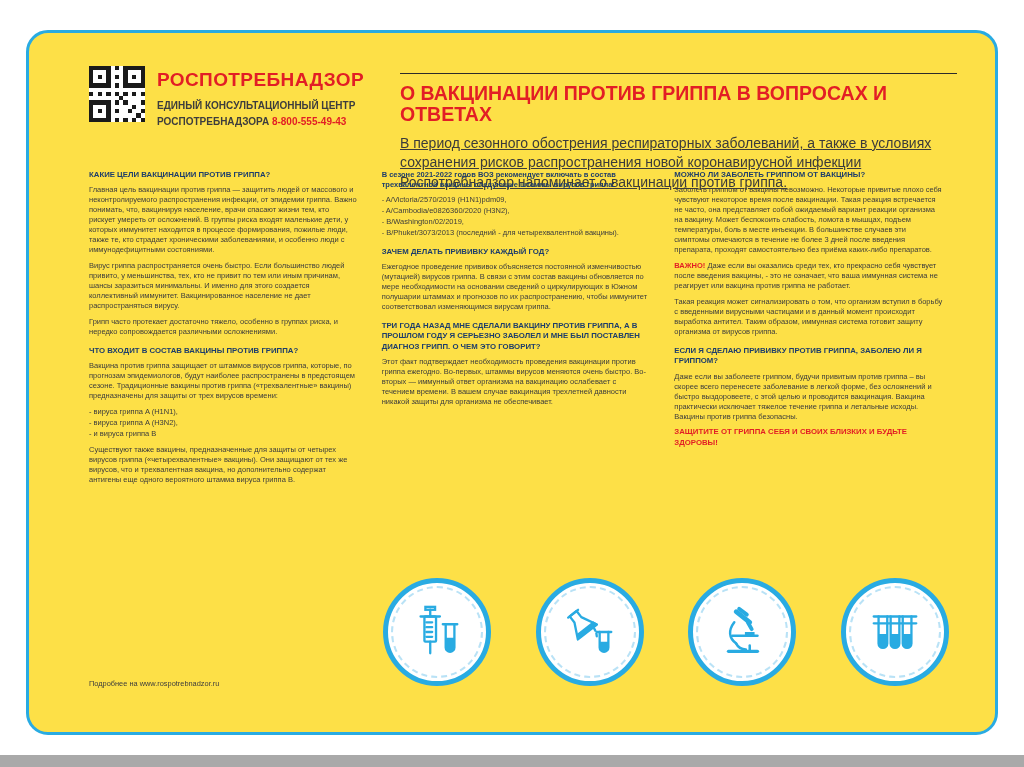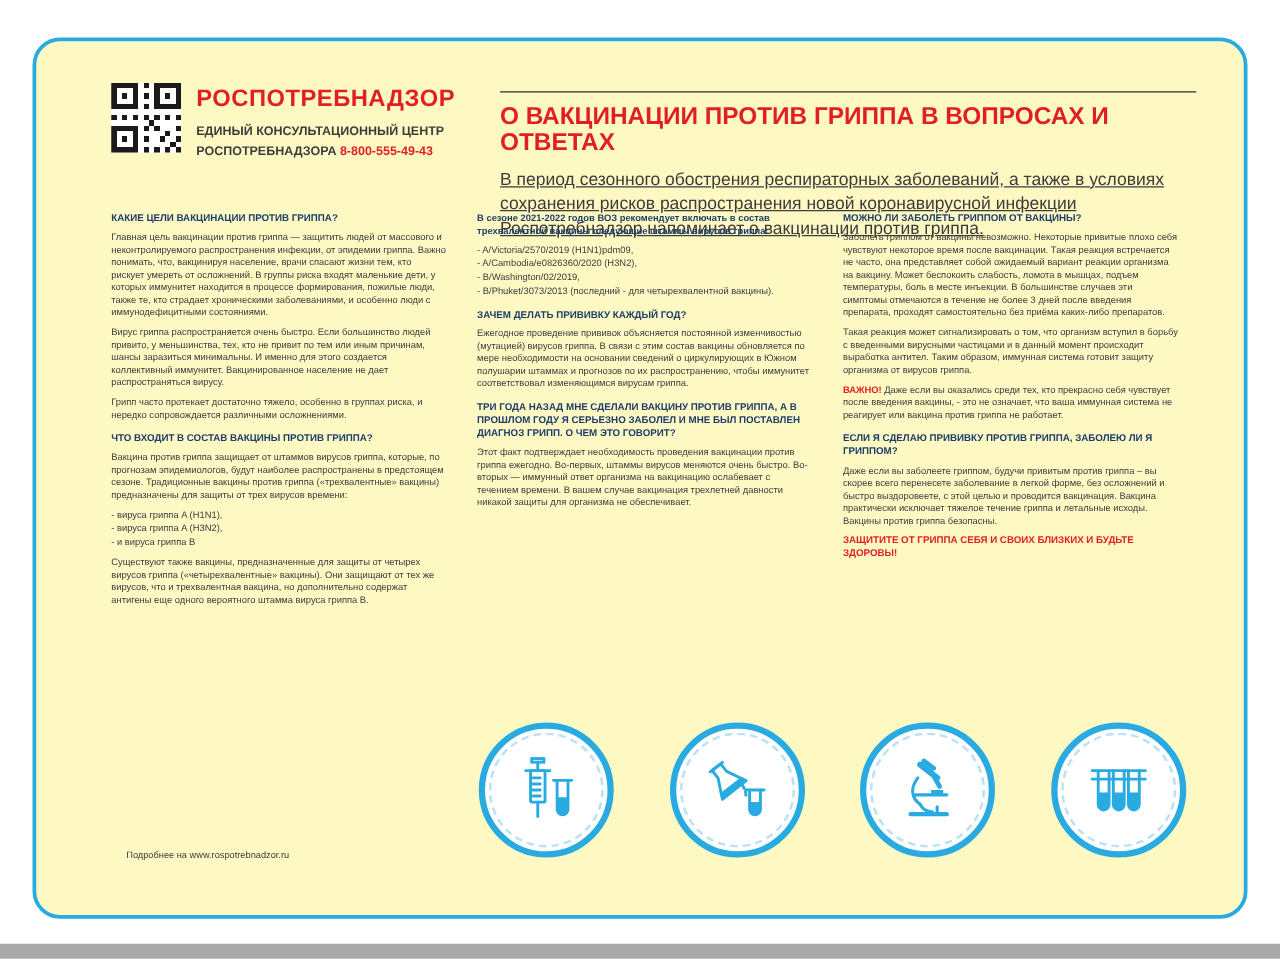--- a/index.html
+++ b/index.html
@@ -8,21 +8,21 @@
     width:1024px; height:767px;
     background:#ffffff;
     font-family:"Liberation Sans", sans-serif;
     position:relative;
     overflow:hidden;
   }
   .poster {
     position:absolute; left:26px; top:30px; right:26px; bottom:32px;
     border:3px solid #29abe2;
     border-radius:22px;
-    background:#fef9c3;
+    background:#fde047;
   }
   
   .qr { position:absolute; left:60px; top:33px; width:56px; height:56px; }
   .qr svg { width:100%; height:100%; }
   .brand { position:absolute; left:128px; top:36px; width:210px; }
   .brand-name { font-size:19px; font-weight:bold; color:#e21e25; letter-spacing:0.4px; }
   .brand-sub { margin-top:7px; font-size:10px; font-weight:bold; color:#3d3d3d; line-height:1.55; }
   .phone { color:#e21e25; white-space:nowrap; }
   .title-block { position:absolute; left:330px; top:40px; right:38px; border-top:1.5px solid #2b2b2b; padding-top:9px;margin-left:41px; }
   .poster-title { font-size:19.5px; font-weight:bold; color:#e21e25; margin:0; line-height:1.1; }
@@ -34,21 +34,21 @@
     font-size:7.5px; color:#3c3c3c; line-height:1.33;
   }
   .col p { margin:0 0 6px; }
   .q-heading { font-weight:bold; color:#1d3d6b; font-size:7.8px; margin:9px 0 5px; }
   .col .q-heading:first-child { margin-top:0; }
   .lead { font-weight:bold; color:#1d3d6b; margin:0 0 5px; }
   .list { margin:0 0 6px; }
   .list-item { margin-bottom:1px; }
   .important-lead { color:#e21e25; font-weight:bold; }
   .red-final { color:#e21e25; font-weight:bold; font-size:7.8px; margin-top:4px; }
-  .footer-note { position:absolute; left:72px; bottom:44px; font-size:7.4px; color:#3c3c3c; }
+  .footer-note { position:absolute; left:60px; bottom:44px; font-size:7.4px; color:#3c3c3c; }
   
   .icons-row { position:absolute; left:354px; right:46px; bottom:46px; display:flex; justify-content:space-between; }
   .icon-circle {
     width:108px; height:108px; border:5px solid #29abe2; border-radius:50%;
     position:relative; display:flex; align-items:center; justify-content:center; background:#fff;
   }
   .icon-circle::before {
     content:""; position:absolute; inset:3px;
     border:2px dashed #b9e2f6; border-radius:50%;
   }
@@ -142,22 +142,22 @@
           <div class="list-item">- B/Phuket/3073/2013 (последний - для четырехвалентной вакцины).</div>
         </div>
         <div class="q-heading">ЗАЧЕМ ДЕЛАТЬ ПРИВИВКУ КАЖДЫЙ ГОД?</div>
         <p>Ежегодное проведение прививок объясняется постоянной изменчивостью (мутацией) вирусов гриппа. В связи с этим состав вакцины обновляется по мере необходимости на основании сведений о циркулирующих в Южном полушарии штаммах и прогнозов по их распространению, чтобы иммунитет соответствовал изменяющимся вирусам гриппа.</p>
         <div class="q-heading">ТРИ ГОДА НАЗАД МНЕ СДЕЛАЛИ ВАКЦИНУ ПРОТИВ ГРИППА, А В ПРОШЛОМ ГОДУ Я СЕРЬЕЗНО ЗАБОЛЕЛ И МНЕ БЫЛ ПОСТАВЛЕН ДИАГНОЗ ГРИПП. О ЧЕМ ЭТО ГОВОРИТ?</div>
         <p>Этот факт подтверждает необходимость проведения вакцинации против гриппа ежегодно. Во-первых, штаммы вирусов меняются очень быстро. Во-вторых — иммунный ответ организма на вакцинацию ослабевает с течением времени. В вашем случае вакцинация трехлетней давности никакой защиты для организма не обеспечивает.</p>
       </div>
     <div class="col">
         <div class="q-heading">МОЖНО ЛИ ЗАБОЛЕТЬ ГРИППОМ ОТ ВАКЦИНЫ?</div>
         <p>Заболеть гриппом от вакцины невозможно. Некоторые привитые плохо себя чувствуют некоторое время после вакцинации. Такая реакция встречается не часто, она представляет собой ожидаемый вариант реакции организма на вакцину. Может беспокоить слабость, ломота в мышцах, подъем температуры, боль в месте инъекции. В большинстве случаев эти симптомы отмечаются в течение не более 3 дней после введения препарата, проходят самостоятельно без приёма каких-либо препаратов.</p>
+        <p><span class="important-lead">ВАЖНО! </span>Даже если вы оказались среди тех, кто прекрасно себя чувствует после введения вакцины, - это не означает, что ваша иммунная система не реагирует или вакцина против гриппа не работает.</p>
         <p>Такая реакция может сигнализировать о том, что организм вступил в борьбу с введенными вирусными частицами и в данный момент происходит выработка антител. Таким образом, иммунная система готовит защиту организма от вирусов гриппа.</p>
-        <p><span class="important-lead">ВАЖНО! </span>Даже если вы оказались среди тех, кто прекрасно себя чувствует после введения вакцины, - это не означает, что ваша иммунная система не реагирует или вакцина против гриппа не работает.</p>
         <div class="q-heading">ЕСЛИ Я СДЕЛАЮ ПРИВИВКУ ПРОТИВ ГРИППА, ЗАБОЛЕЮ ЛИ Я ГРИППОМ?</div>
         <p>Даже если вы заболеете гриппом, будучи привитым против гриппа – вы скорее всего перенесете заболевание в легкой форме, без осложнений и быстро выздоровеете, с этой целью и проводится вакцинация. Вакцина практически исключает тяжелое течение гриппа и летальные исходы. Вакцины против гриппа безопасны.</p>
         <p class="red-final">ЗАЩИТИТЕ ОТ ГРИППА СЕБЯ И СВОИХ БЛИЗКИХ И БУДЬТЕ ЗДОРОВЫ!</p>
       </div>
   </div>
 
   <div class="footer-note">Подробнее на www.rospotrebnadzor.ru</div>
 
   <div class="icons-row">
 

